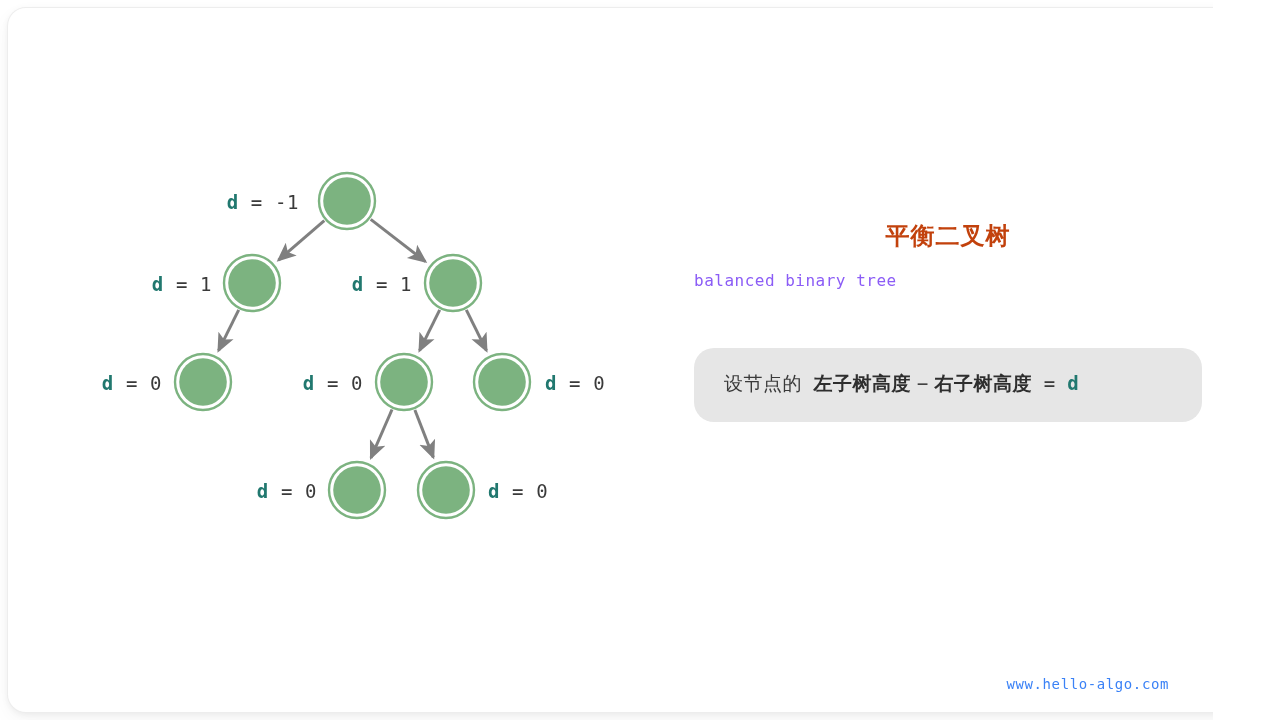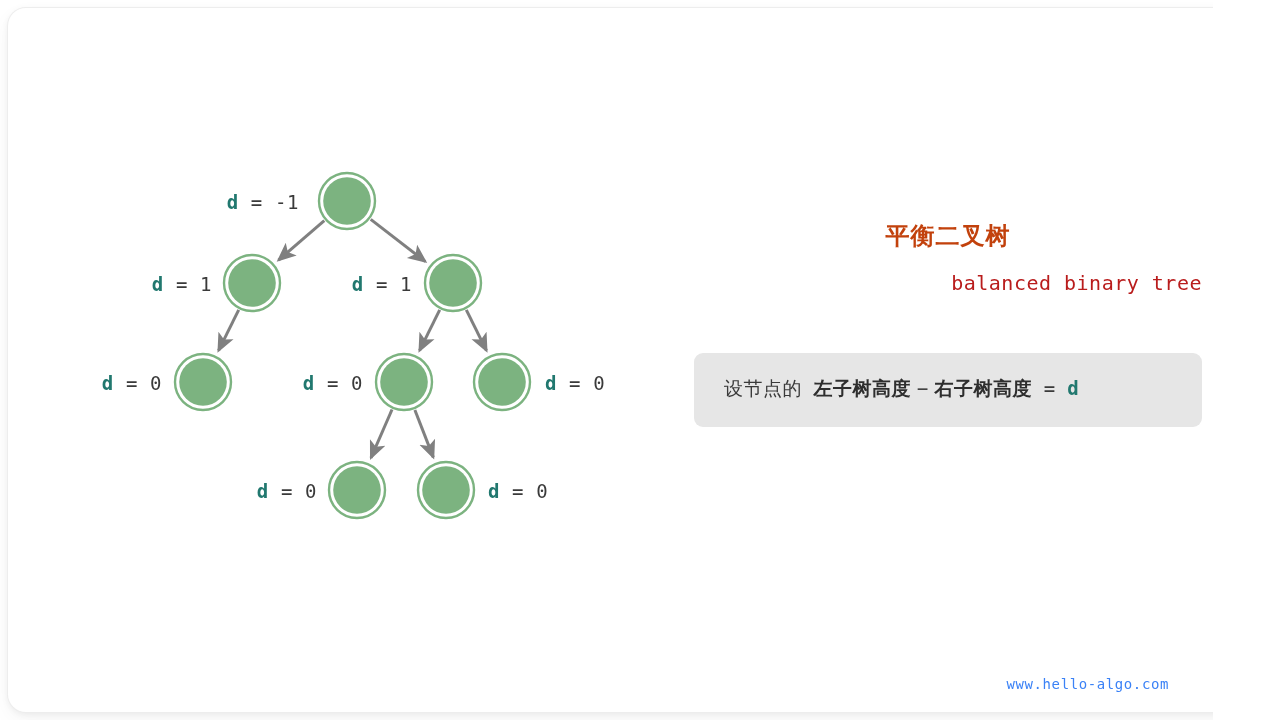--- a/index.html
+++ b/index.html
@@ -69,32 +69,32 @@
     text-align: center;
     font-size: 24px;
     font-weight: 700;
     color: #c2410c;
     letter-spacing: 1px;
     line-height: 1.2;
     margin: 0;
   }
 
   #panel-subtitle {
-    text-align: right;
+    text-align: left;
     font-family: "DejaVu Sans Mono", "Liberation Mono", monospace;
-    font-size: 20px;
-    color: #b91c1c;
+    font-size: 16px;
+    color: #8b5cf6;
     letter-spacing: 0.5px;
     margin-top: 20px;
   }
 
   #note-box {
     margin-top: 58px;
     background: #e6e6e6;
-    border-radius: 9px;
+    border-radius: 20px;
     padding: 20px 30px 22px 30px;
     box-sizing: border-box;
   }
 
   .note-line {
     font-size: 19px;
     color: #3a3a3a;
     line-height: 1.62;
     white-space: nowrap;
     letter-spacing: 0.5px;

